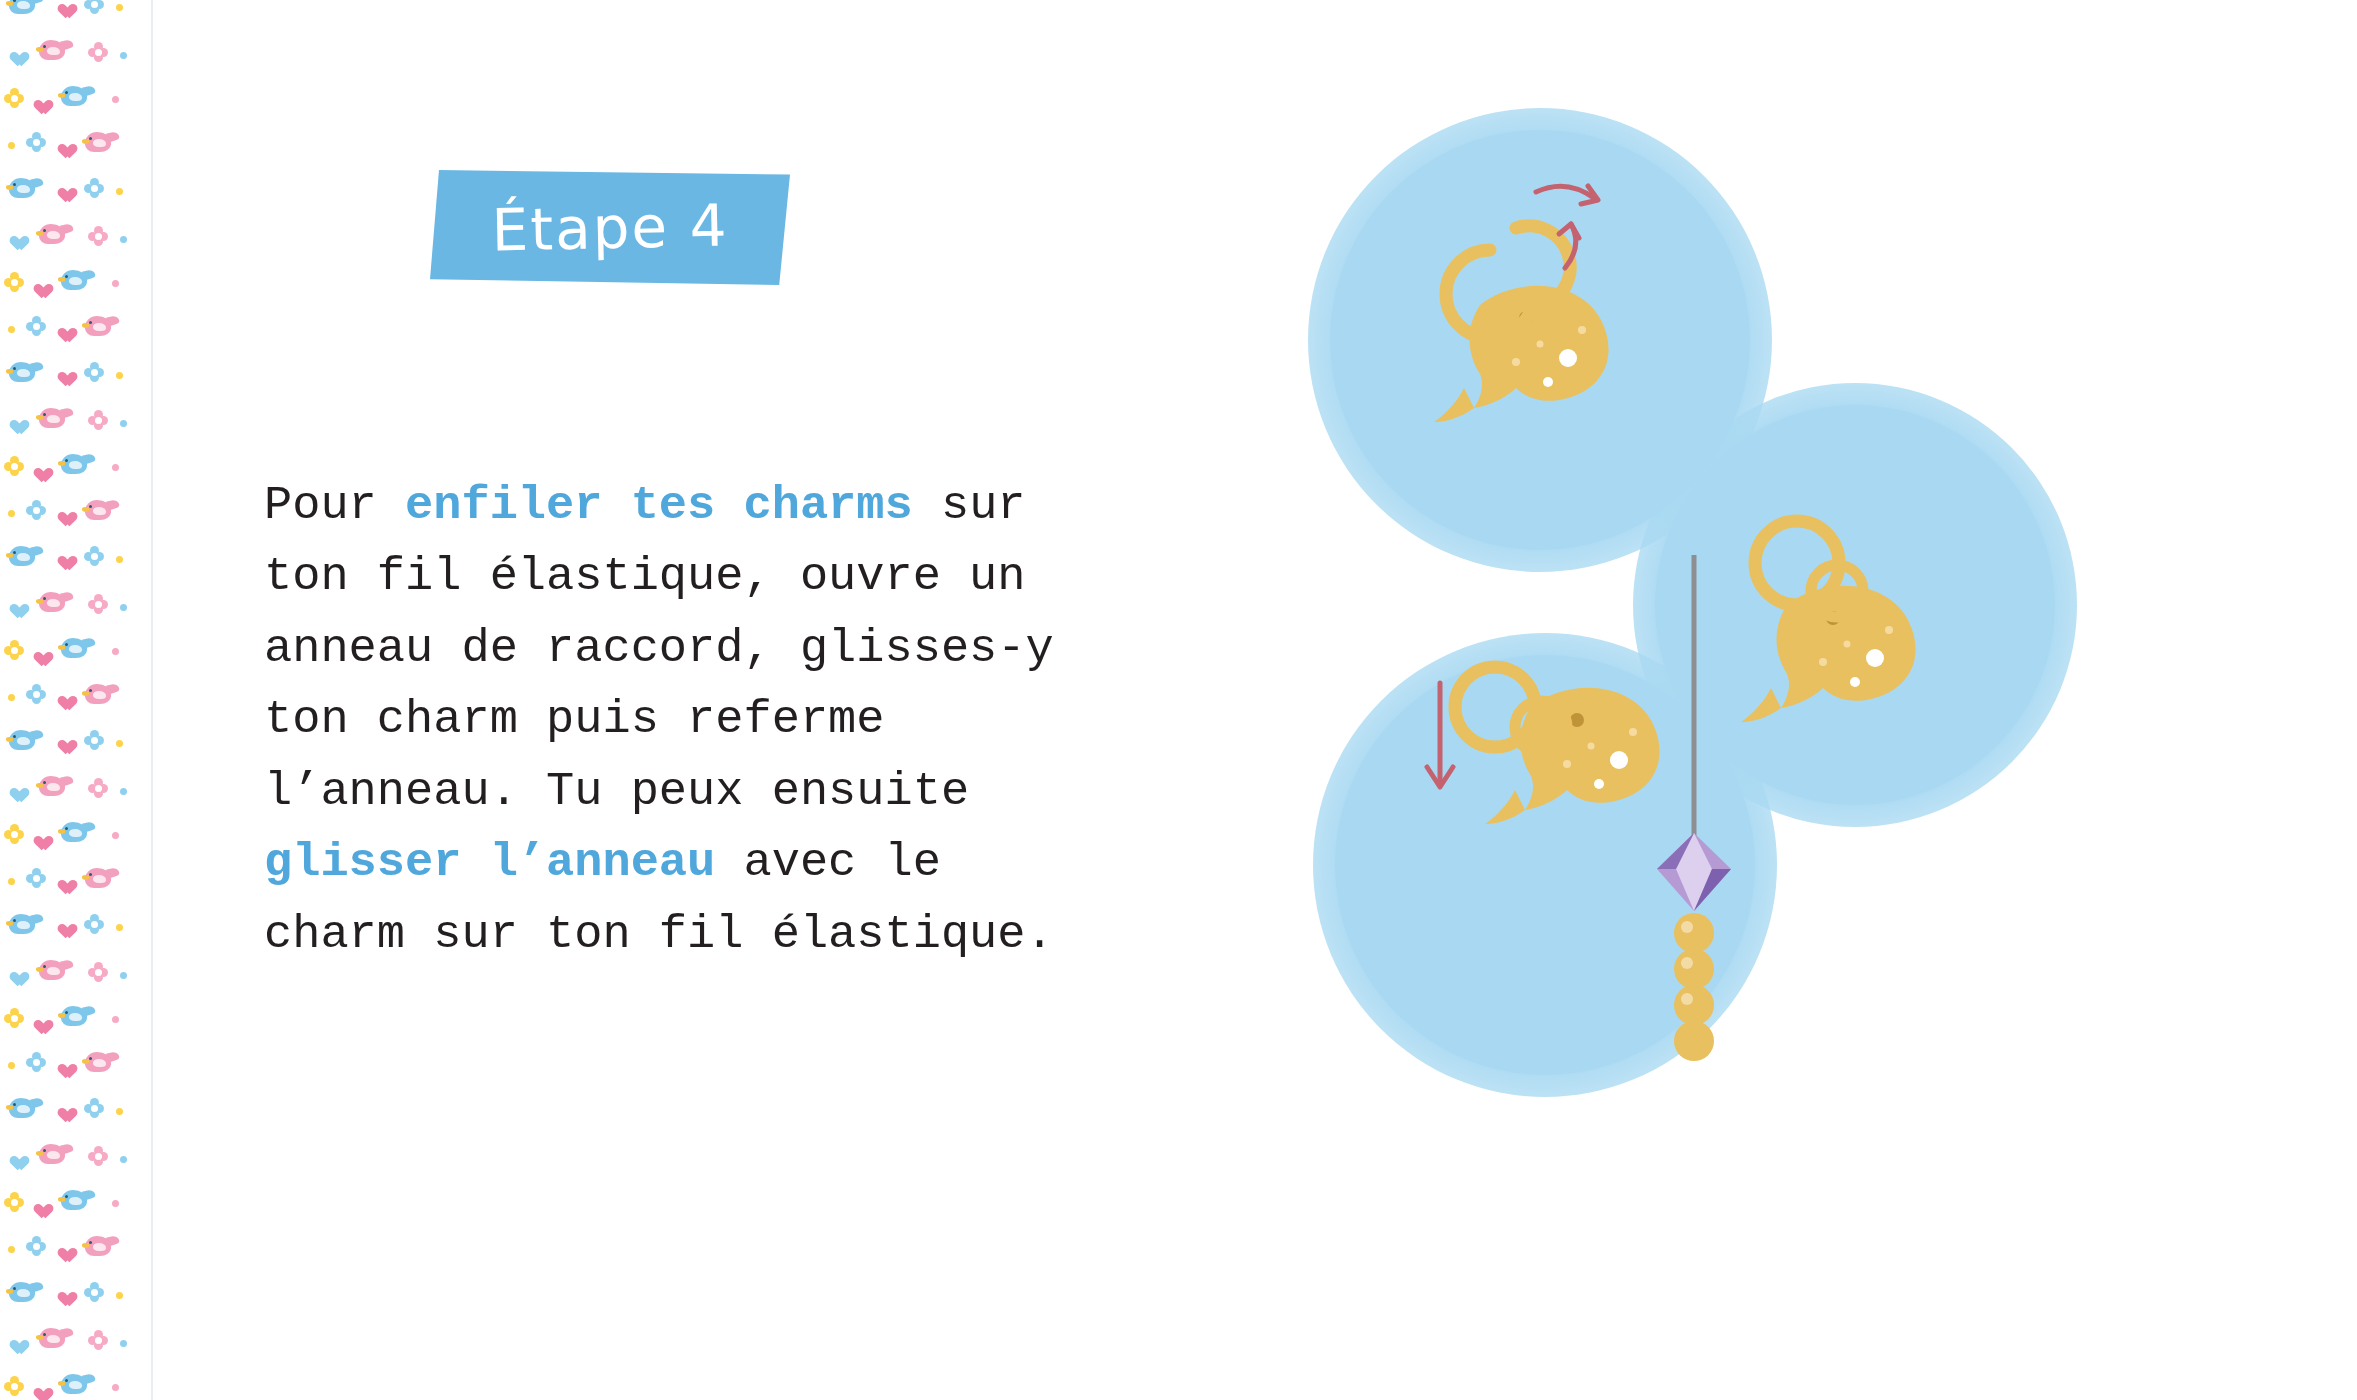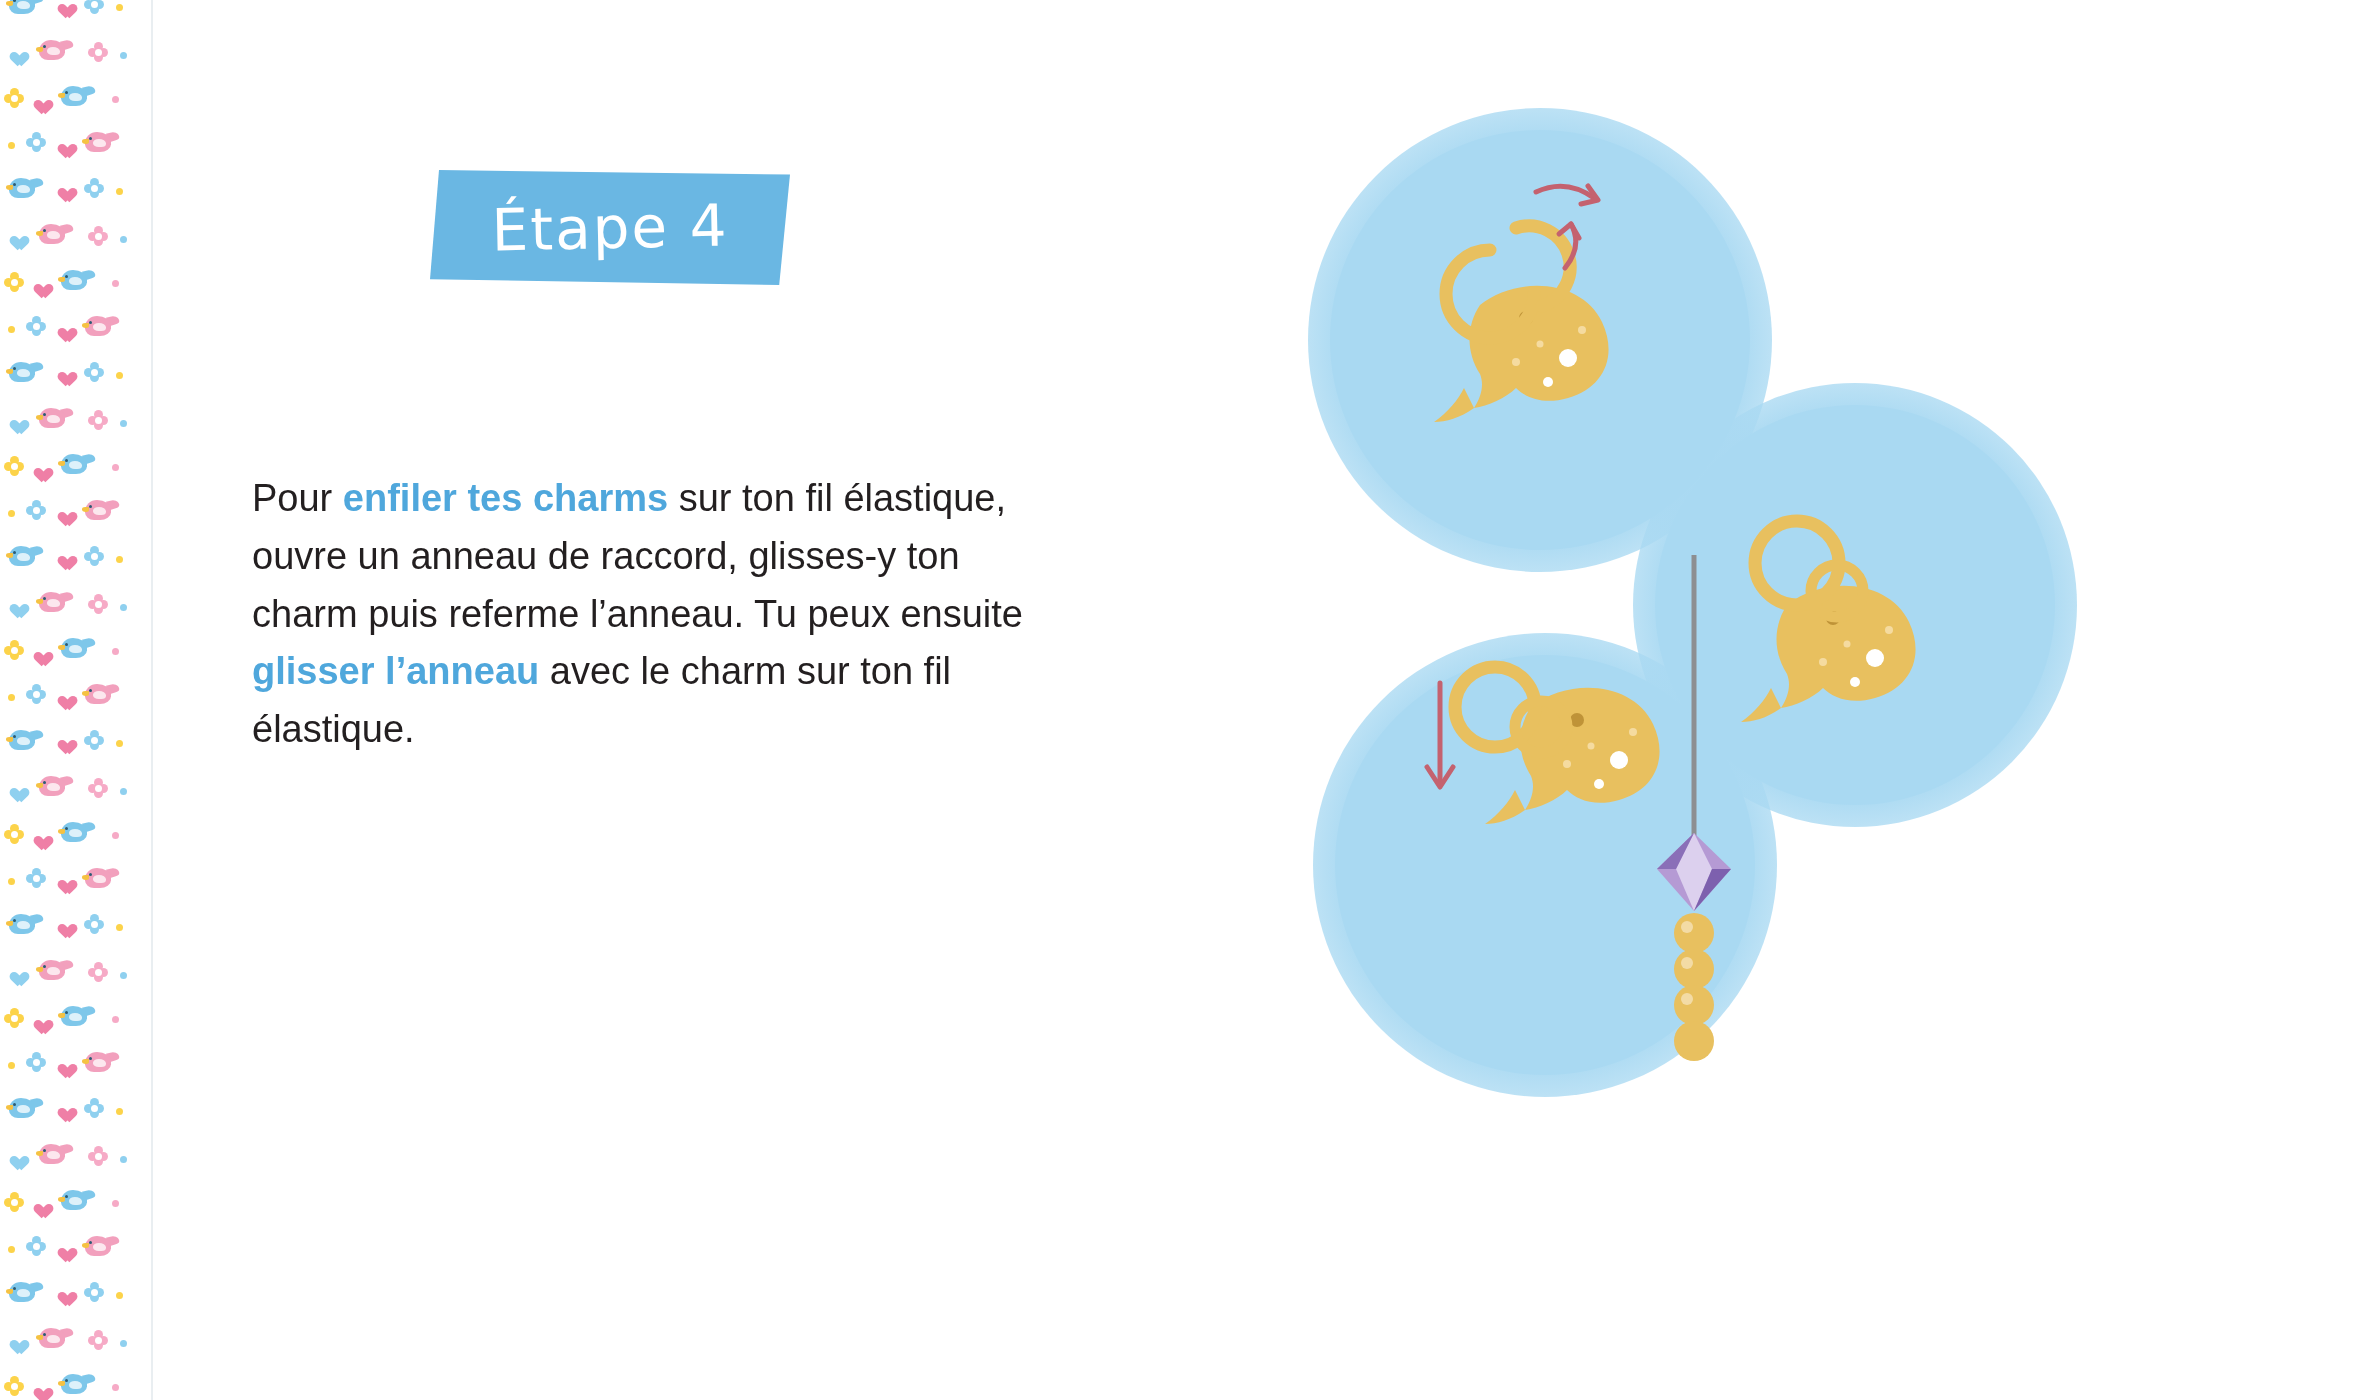--- a/index.html
+++ b/index.html
@@ -184,25 +184,25 @@
     color: #ffffff;
     font-family: "DejaVu Sans", sans-serif;
     font-size: 58px;
     letter-spacing: 2px;
     transform: rotate(-1.2deg);
   }
 
   
   .body-text {
     position: absolute;
-    left: 252px;
+    left: 264px;
     top: 470px;
     width: 800px;
-    font-family: Liberation Sans, sans-serif;
-    font-size: 38px;
+    font-family: Liberation Mono, monospace;
+    font-size: 47px;
     line-height: 1.52;
     color: #231f20;
   }
   .body-text .hl {
     color: #4fa7dc;
     font-weight: 700;
   }
 
   
   .illus {

